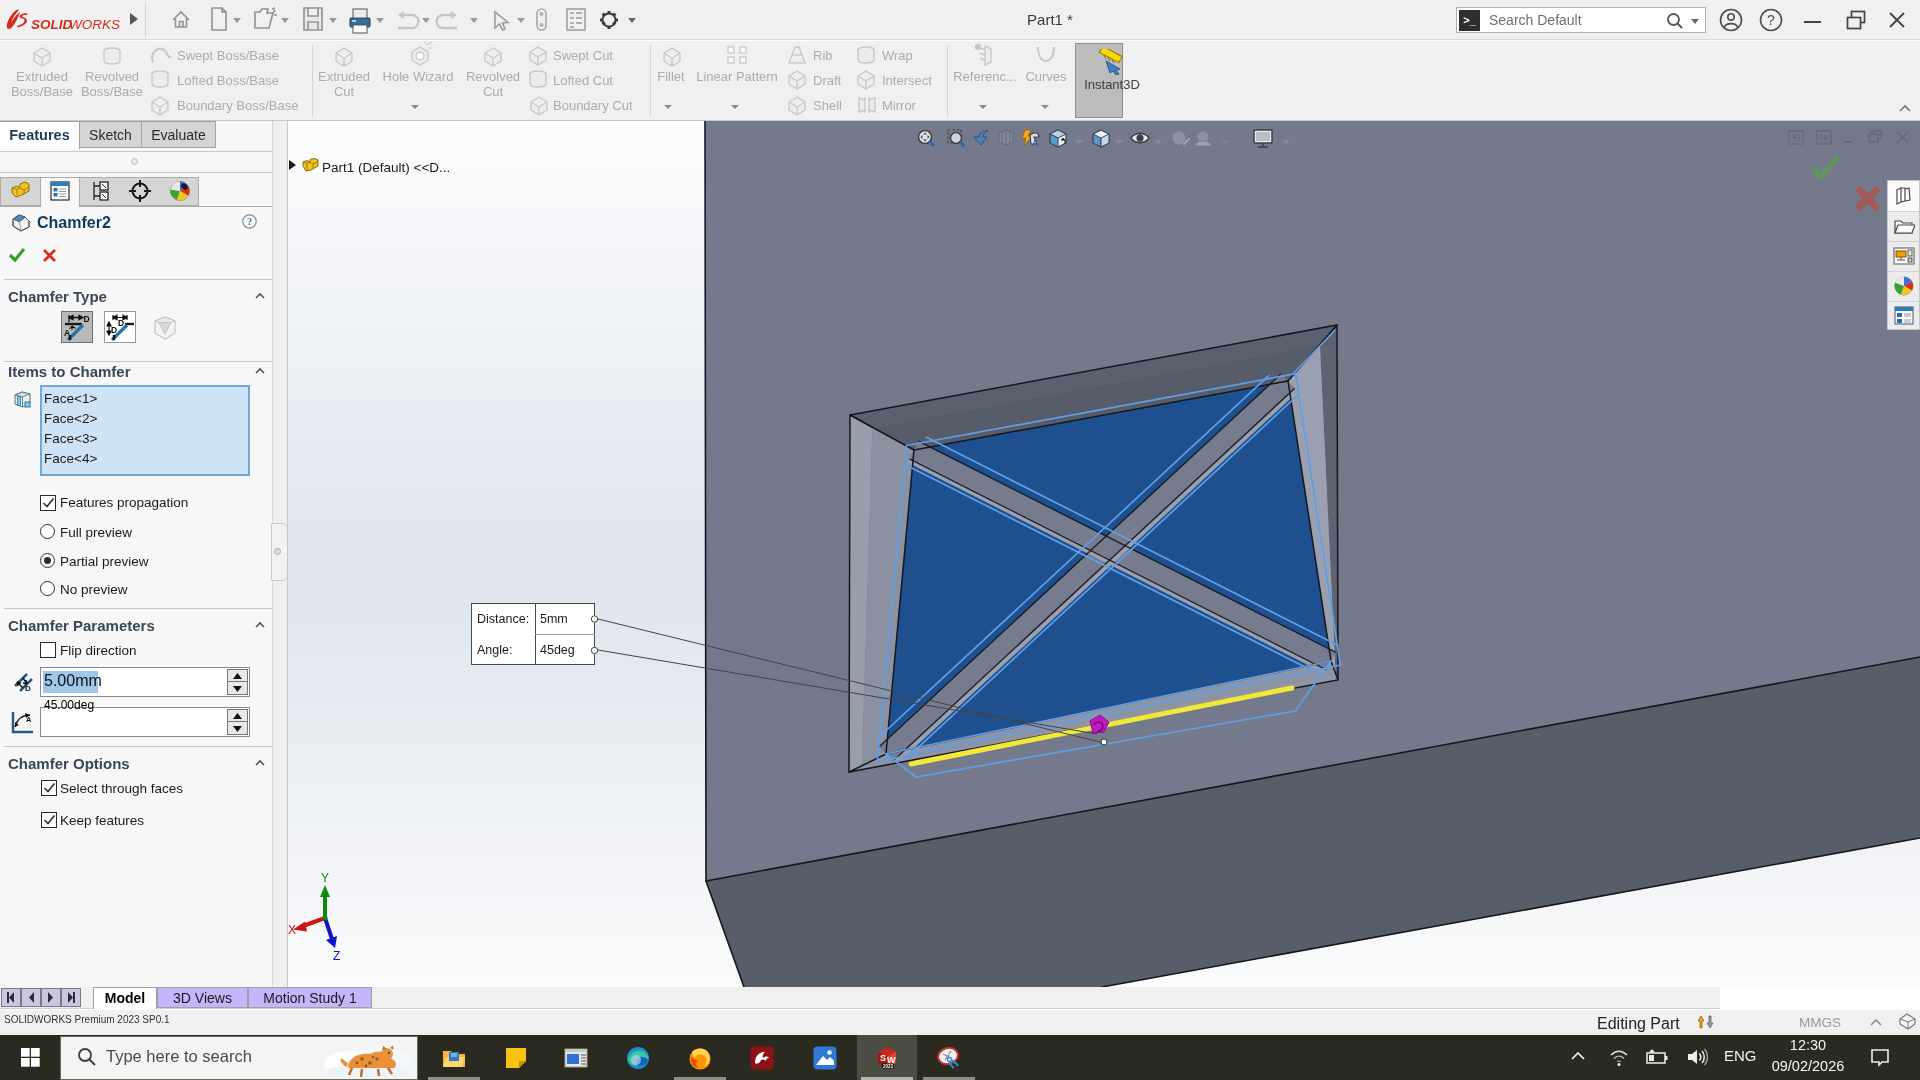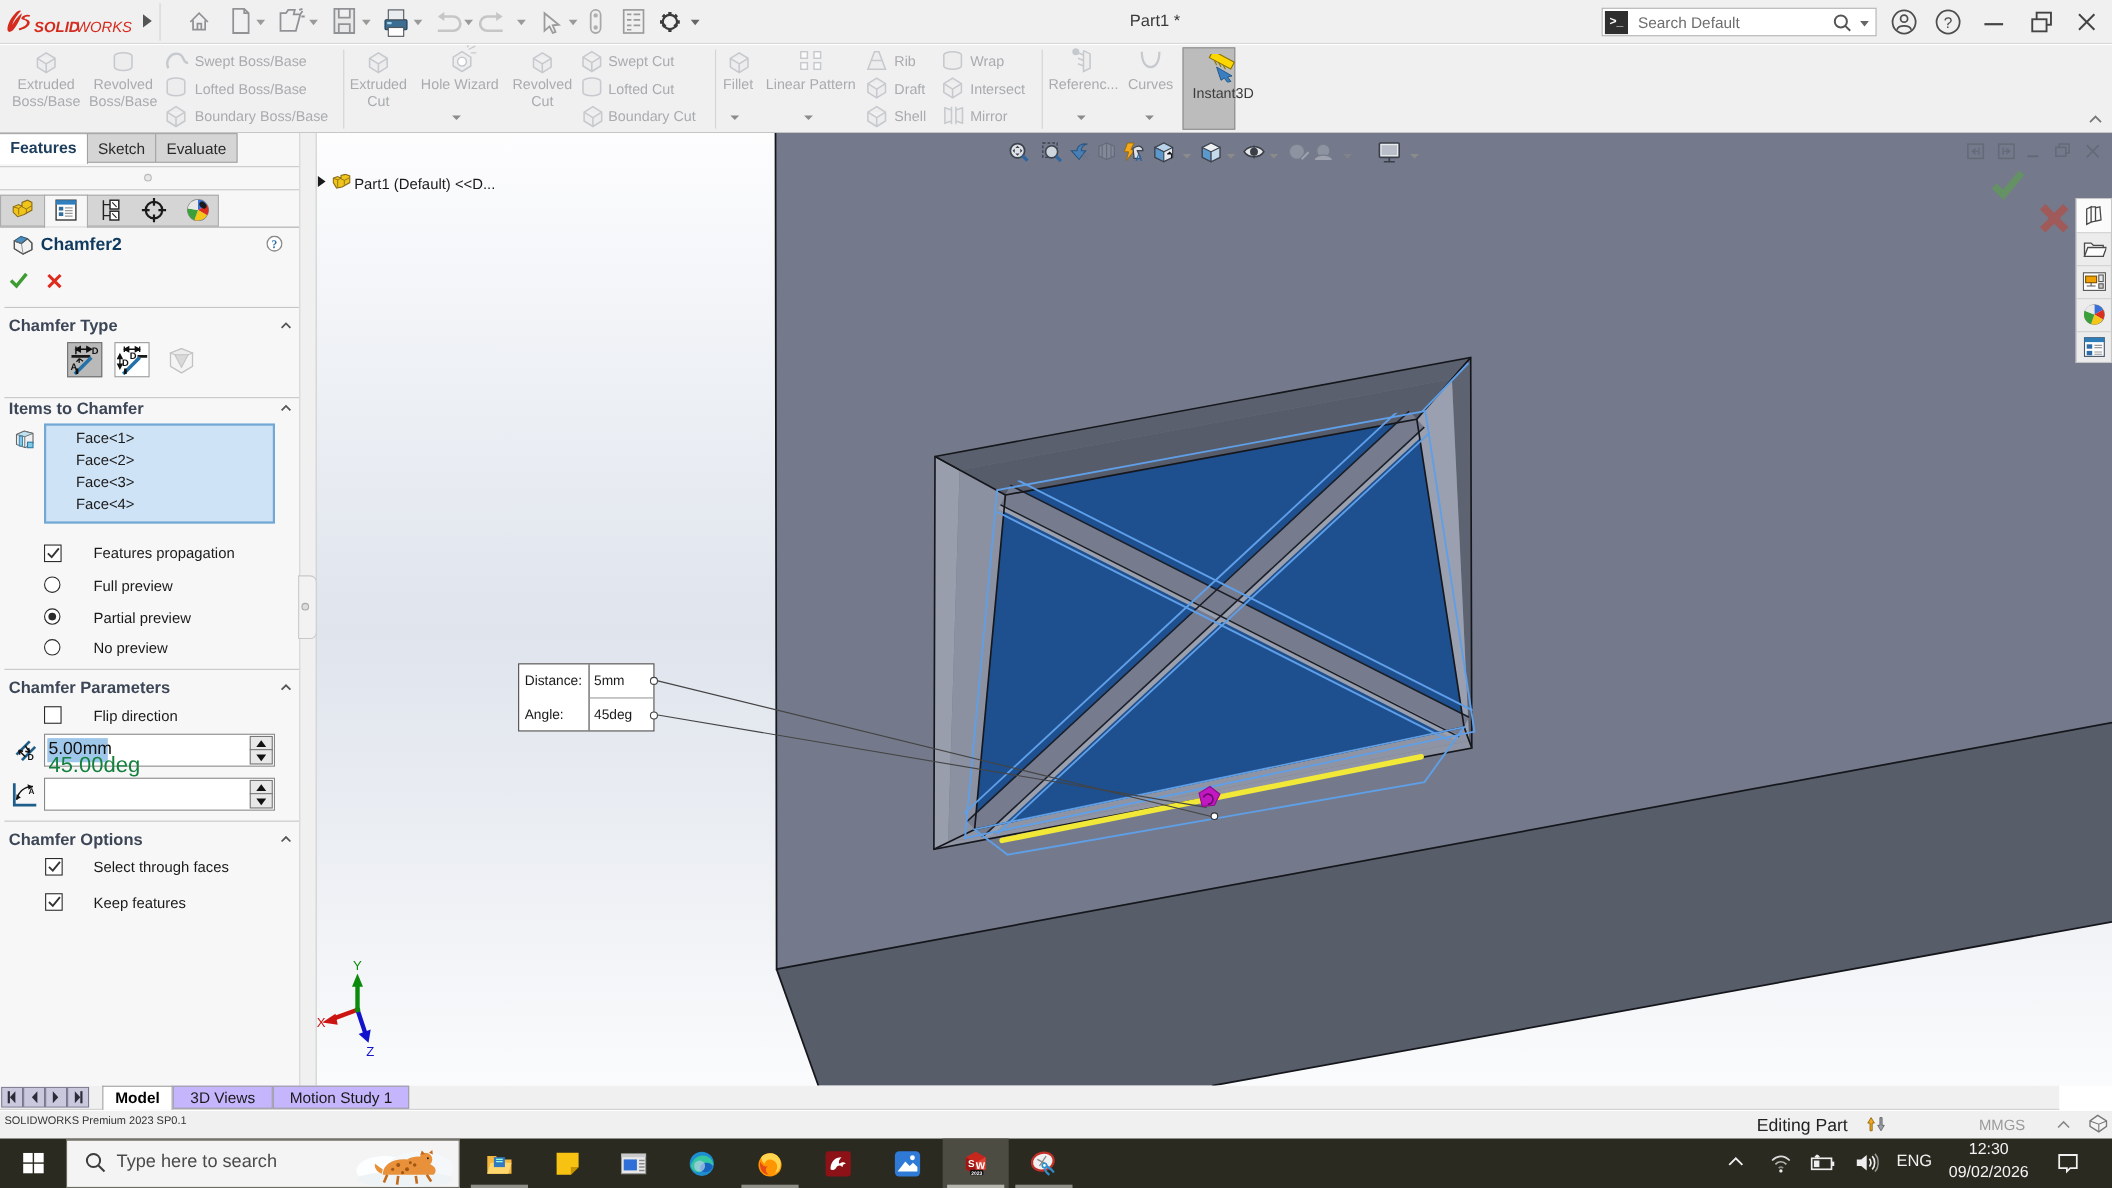--- a/index.html
+++ b/index.html
@@ -14,31 +14,31 @@
   
   #ribbon { left:0; top:41px; width:1920px; height:80px; background:#f0f0f0; }
   #ribbonline { left:0; top:120px; width:1920px; height:1px; background:#c6c6c6; }
   .rlabel { position:absolute; color:#a9abae; font-size:13px; white-space:nowrap; }
   .rlabel.c { text-align:center; }
   .rsep { position:absolute; top:4px; width:1px; height:72px; background:#d4d4d4; }
   .dcaret { position:absolute; width:0; height:0; border-left:4px solid transparent; border-right:4px solid transparent; border-top:4px solid #8b8b8b; }
   
   #panel { left:0; top:121px; width:288px; height:866px; background:#f7f7f7; }
   .tab { position:absolute; top:0; height:27px; font-size:14px; color:#2b2b2b; text-align:center; line-height:27px; background:#d5d5d5; border:1px solid #a3a3a3; }
-  .ptxt { position:absolute; font-size:13.5px; color:#1a1a1a; white-space:nowrap;margin-left:25px; }
+  .ptxt { position:absolute; font-size:13.5px; color:#1a1a1a; white-space:nowrap; }
   .phead { position:absolute; font-size:15px; font-weight:bold; color:#3c4656; white-space:nowrap; }
   .chev { position:absolute; width:10px; height:10px; }
   .cb { position:absolute; width:16px; height:16px; background:#fff; border:1.6px solid #2b2b2b; }
   .rad { position:absolute; width:15px; height:15px; background:#fff; border:1.6px solid #2b2b2b; border-radius:50%; }
   .hsep { position:absolute; left:4px; width:268px; height:1px; background:#c6c6c6; }
   
   #viewport { left:288px; top:121px; width:1632px; height:866px;
      background:linear-gradient(180deg,#fdfdfe 0%, #eef1f5 25%, #dfe4ed 52%, #eaedf2 72%, #fafbfc 100%); }
   
-  #tabsrow { left:0; top:987px; width:1872px; height:22px; background:#f0f0f0; border-bottom:1px solid #d0d0d0;}
+  #tabsrow { left:0; top:987px; width:1720px; height:22px; background:#f0f0f0; border-bottom:1px solid #d0d0d0;}
   .mtab { position:absolute; top:0px; height:21px; line-height:21px; font-size:14px; text-align:center; background:#c4b5fd; border:1px solid #9f9f9f; color:#1a1a1a;}
   #statusbar { left:0; top:1010px; width:1920px; height:25px; background:#f0f0f0; }
   #taskbar { left:0; top:1035px; width:1920px; height:45px; background:#2b2a21; }
   .ticon { position:absolute; top:11px; width:24px; height:24px; }
 </style>
 </head>
 <body>
 
 <div id="titlebar" class="abs">
   <svg class="abs" style="left:5px;top:5px" width="130" height="30" viewBox="0 0 130 30">
@@ -376,21 +376,21 @@
       <path d="M7.5 1 L12 7 H3 Z" fill="#111"></path>
       <path d="M7.5 20 L12 14 H3 Z" fill="#111"></path>
     </svg>
   <svg class="abs" style="left:11px;top:589px" width="23" height="24" viewBox="0 0 23 24">
     <path d="M2 2 V22 H22" stroke="#1f5e8a" stroke-width="2.5" fill="none"></path>
     <path d="M4 17 C6 9 12 5 19 5" stroke="#111" stroke-width="1.5" fill="none"></path>
     <path d="M4 17 l0 -5 l4 3 Z M19 5 l-5 -2 l1 5 Z" fill="#111"></path>
     <text x="15" y="12" font-size="7.5" font-weight="bold" fill="#111" font-family="Liberation Sans">A</text>
   </svg>
   <div class="abs" style="left:40px;top:586px;width:210px;height:30px;background:#fff;border:1px solid #898989"></div>
-  <div class="abs" style="left:44px;top:564px;font-size:20px;color:#15803d">45.00deg</div>
+  <div class="abs" style="left:44px;top:577px;font-size:12px;color:#000000">45.00deg</div>
   <div class="abs" style="left:227px;top:588px;width:21px;height:26px;background:#e8e8e8;border:1px solid #777"></div>
   <div class="abs" style="left:227px;top:600px;width:21px;height:1px;background:#777"></div>
   <svg class="abs" style="left:230px;top:591px" width="15" height="21" viewBox="0 0 15 21">
       <path d="M7.5 1 L12 7 H3 Z" fill="#111"></path>
       <path d="M7.5 20 L12 14 H3 Z" fill="#111"></path>
     </svg>
   <div class="hsep" style="top:625px"></div>
 
   <div class="phead" style="left:8px;top:634px">Chamfer Options</div>
   <svg class="chev" style="left:255px;top:637px" viewBox="0 0 10 10">

